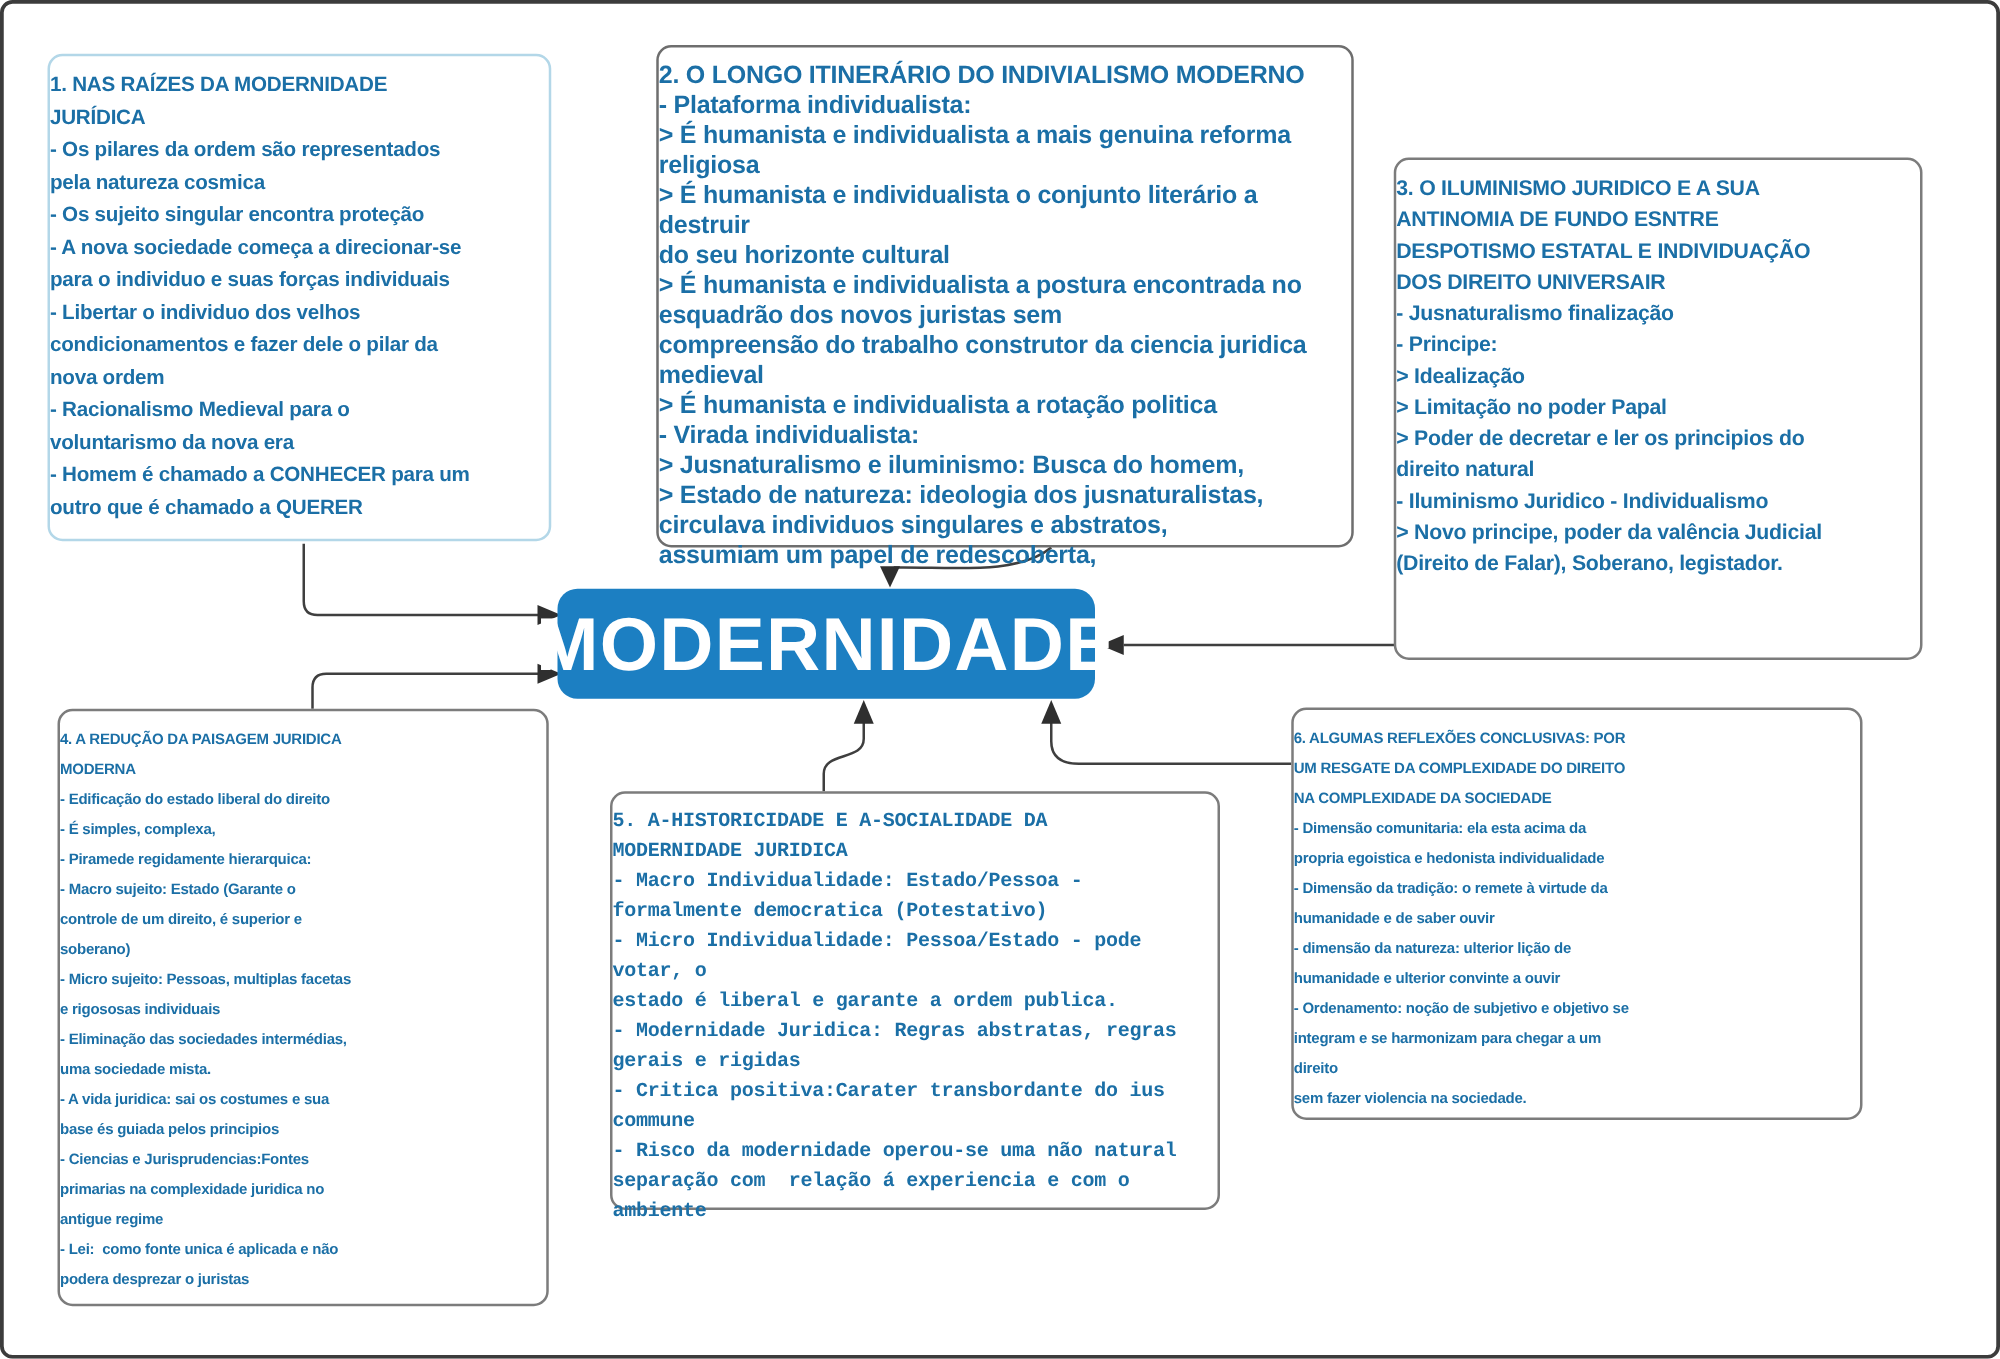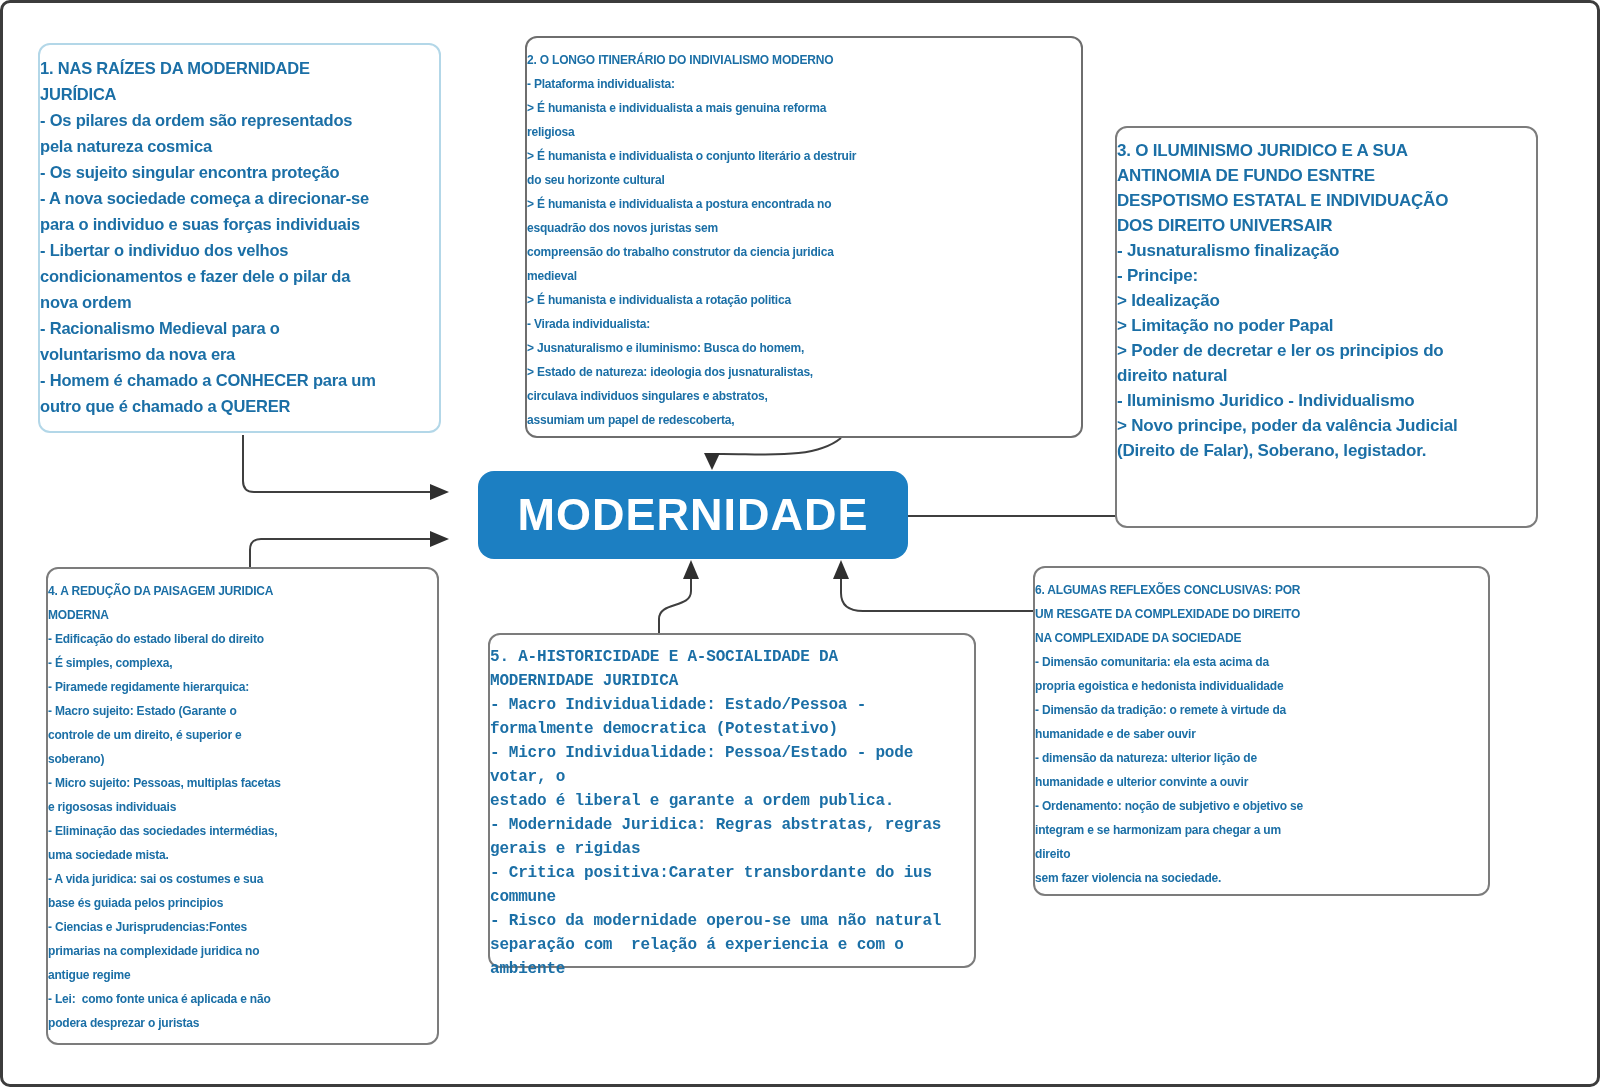--- a/index.html
+++ b/index.html
@@ -26,37 +26,36 @@
     padding:10px 0;
     color:#1b6fa6;
     font-weight:bold;
     letter-spacing:-0.2px;
   }
   .topic-text{
     white-space:pre-wrap;
     word-break:normal;
   }
   .box1{left:35px;top:40px;width:403px;height:390px;border-color:#b3d7e8;border-width:2px;font-size:16.5px;line-height:26px;}
-  .box2{left:522px;top:33px;width:558px;height:402px;border-color:#6e6e6e;font-size:12px;line-height:24px;}
+  .box2{left:522px;top:33px;width:558px;height:402px;border-color:#6e6e6e;font-size:20px;line-height:24px;}
   .box3{left:1112px;top:123px;width:423px;height:402px;font-size:17px;line-height:25px;}
   .box4{left:43px;top:564px;width:393px;height:478px;font-size:12px;line-height:24px;}
   .box5{left:485px;top:630px;width:488px;height:335px;font-size:16px;line-height:24px;font-family:Liberation Mono, monospace;}
   .box6{left:1030px;top:563px;width:457px;height:330px;font-size:12px;line-height:24px;}
   .center-node{
     position:absolute;
     left:443px;top:468px;width:430px;height:88px;
     box-sizing:border-box;
     background:#1c7fc2;
     border-radius:16px;
     display:flex;align-items:center;justify-content:center;
     color:#ffffff;
-    font-size:45px;
+    font-size:60px;
     font-weight:bold;
     letter-spacing:1px;
-    margin-left:32px;
   }
 </style>
 </head>
 <body>
 
 <div class="frame">
 
   <svg class="connectors" viewBox="0 0 1600 1087" xmlns="http://www.w3.org/2000/svg">
 
     <path d="M 240 432 L 240 478 Q 240 489 251 489 L 428 489" fill="none" stroke="#3f3f3f" stroke-width="2"></path>

